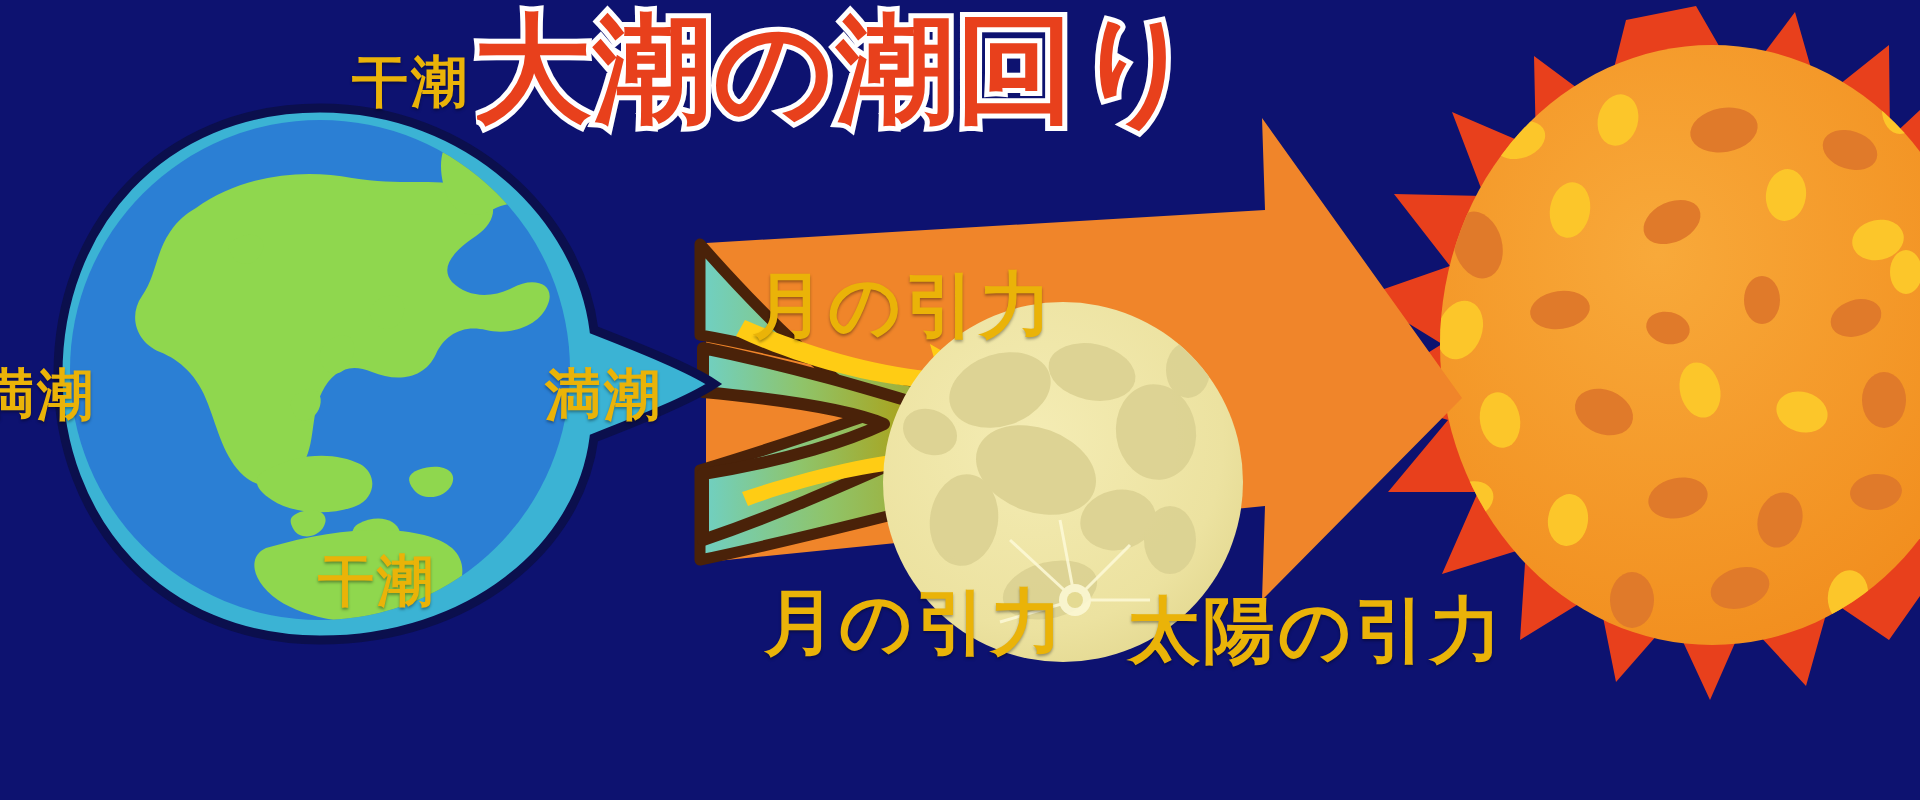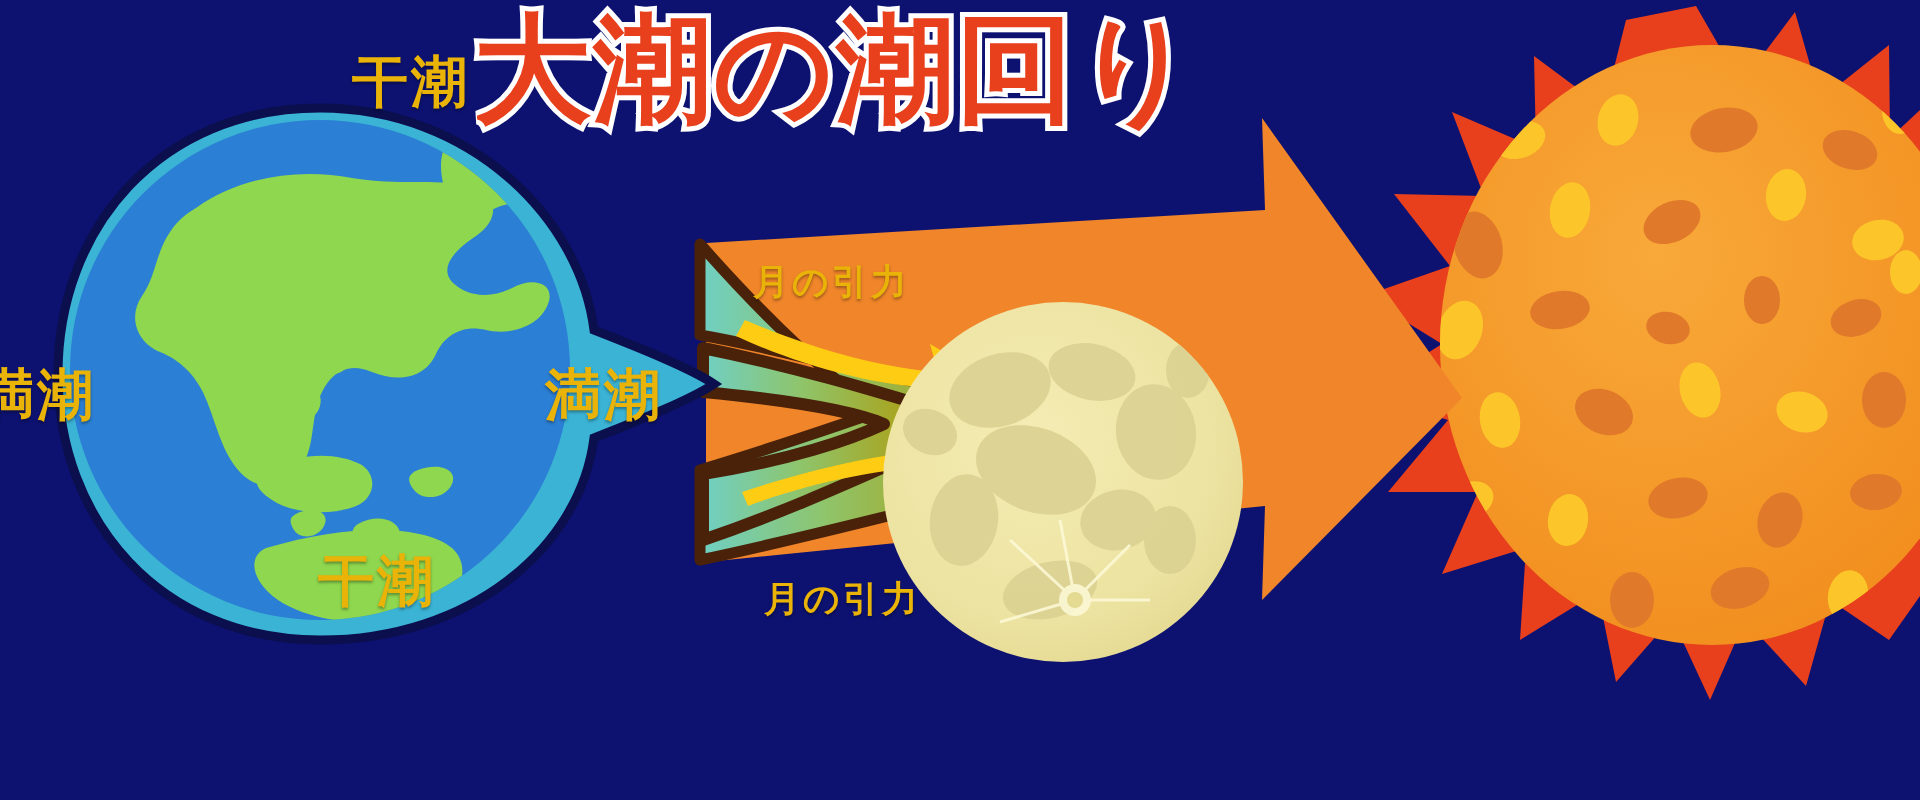--- a/index.html
+++ b/index.html
@@ -29,21 +29,21 @@
     transform:translateX(-60px);
   }
 
   
   .lbl{
     font-size:56px;font-weight:700;color:#eab308;
     letter-spacing:3px;white-space:nowrap;
     text-shadow:0 2px 3px rgba(0,0,0,.35);
     font-family:"DejaVu Sans","Liberation Sans",sans-serif;
   }
-  .lbl.sm{font-size:36px;}
+  .lbl.sm{font-size:72px;}
 
   
   #scene{left:0;top:0;width:1920px;height:800px;}
 
   
   #lbl-kancho-top{left:352px;top:45px;}
   #lbl-kancho-bottom{left:318px;top:544px;}
   #lbl-mancho-left{left:-22px;top:358px;}
   #lbl-mancho-right{left:545px;top:358px;}
   #lbl-tsuki-top{left:753px;top:258px;}
@@ -238,14 +238,15 @@
   <div id="title" class="abs">
     <span class="t">大潮の潮回り</span>
   </div>
 
   <div class="abs lbl" id="lbl-kancho-top">干潮</div>
   <div class="abs lbl" id="lbl-kancho-bottom">干潮</div>
   <div class="abs lbl" id="lbl-mancho-left">満潮</div>
   <div class="abs lbl" id="lbl-mancho-right">満潮</div>
   <div class="abs lbl sm" id="lbl-tsuki-top">月の引力</div>
   <div class="abs lbl sm" id="lbl-tsuki-bottom">月の引力</div>
+  <div class="abs lbl sm" id="lbl-taiyo">太陽の引力</div>
 
 </div>
 
 </body></html>

